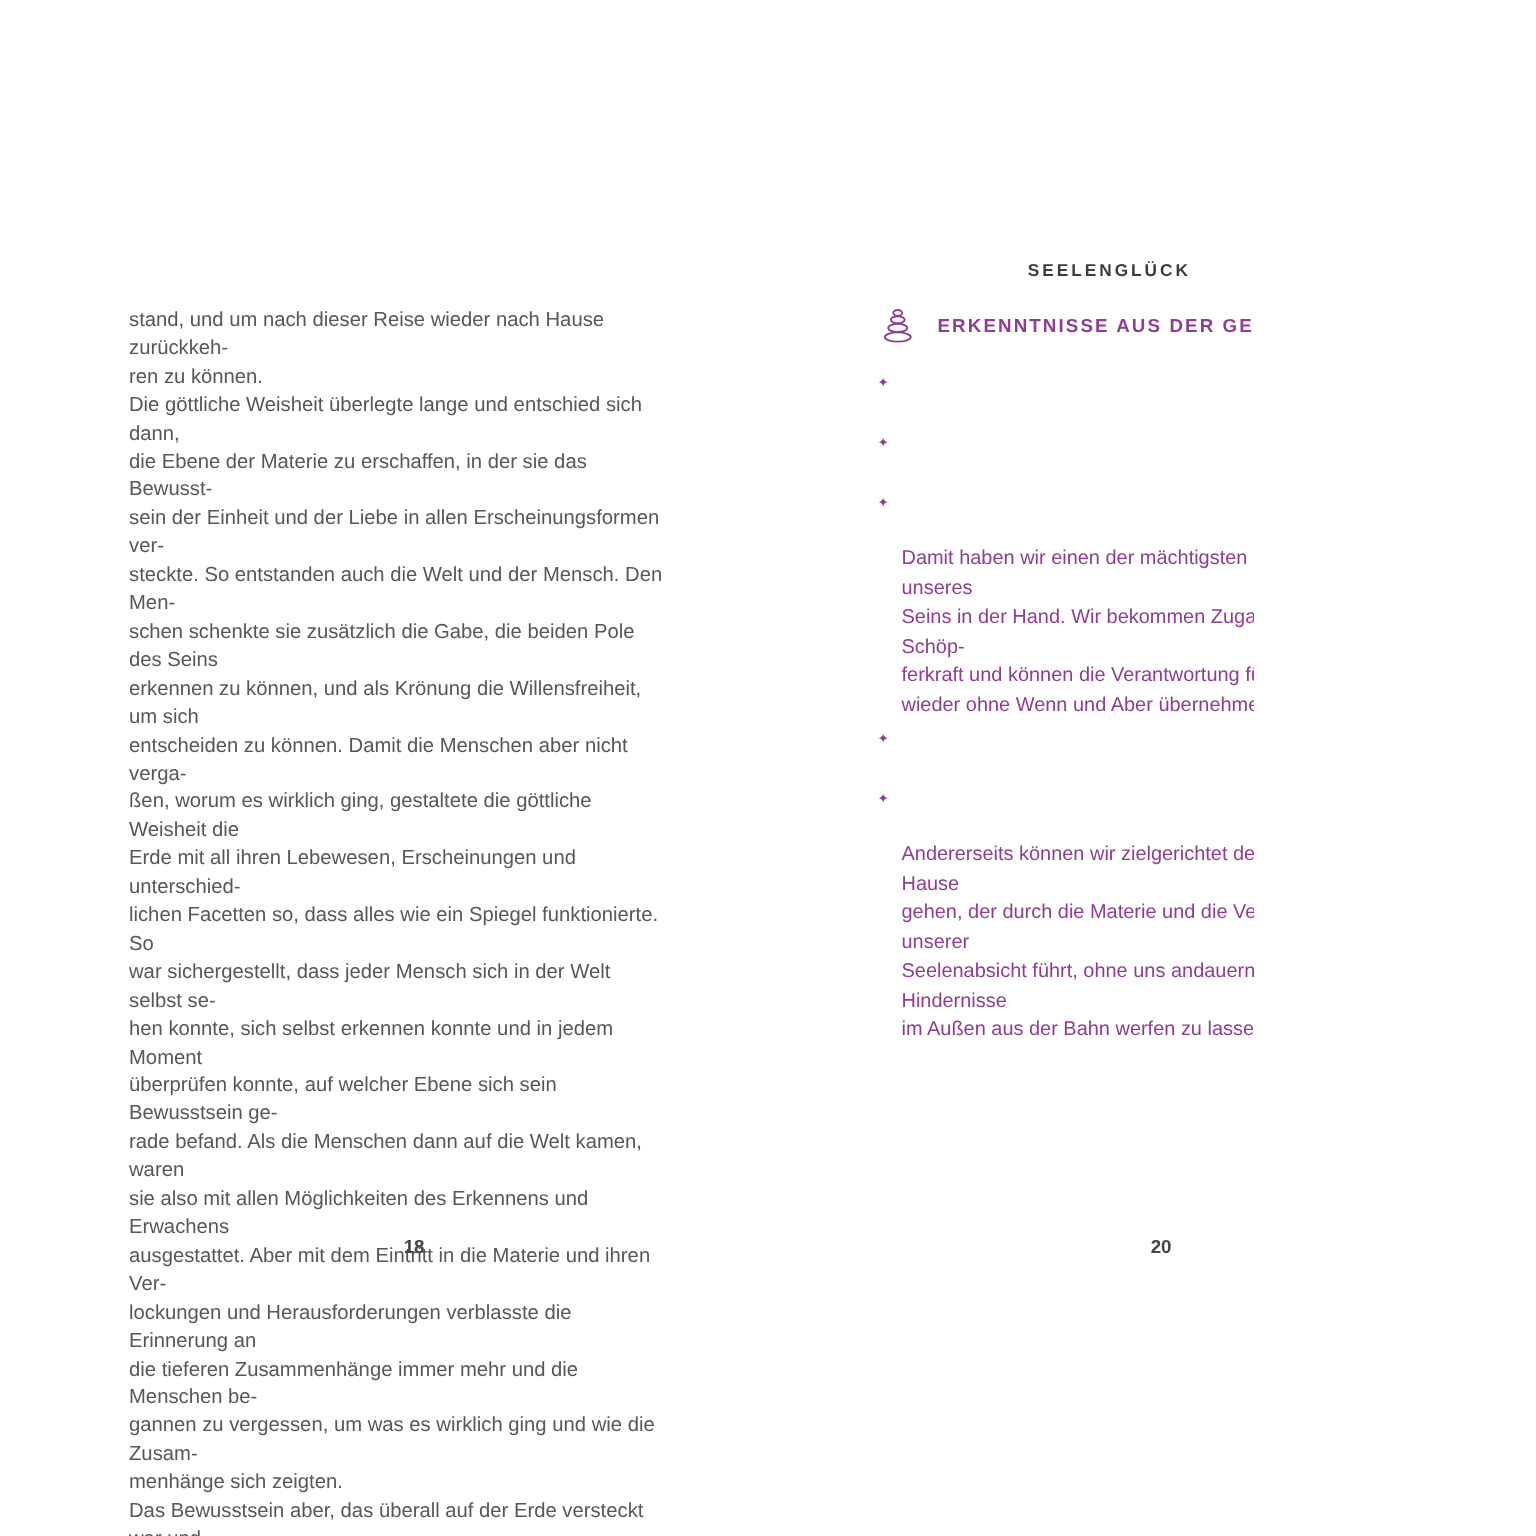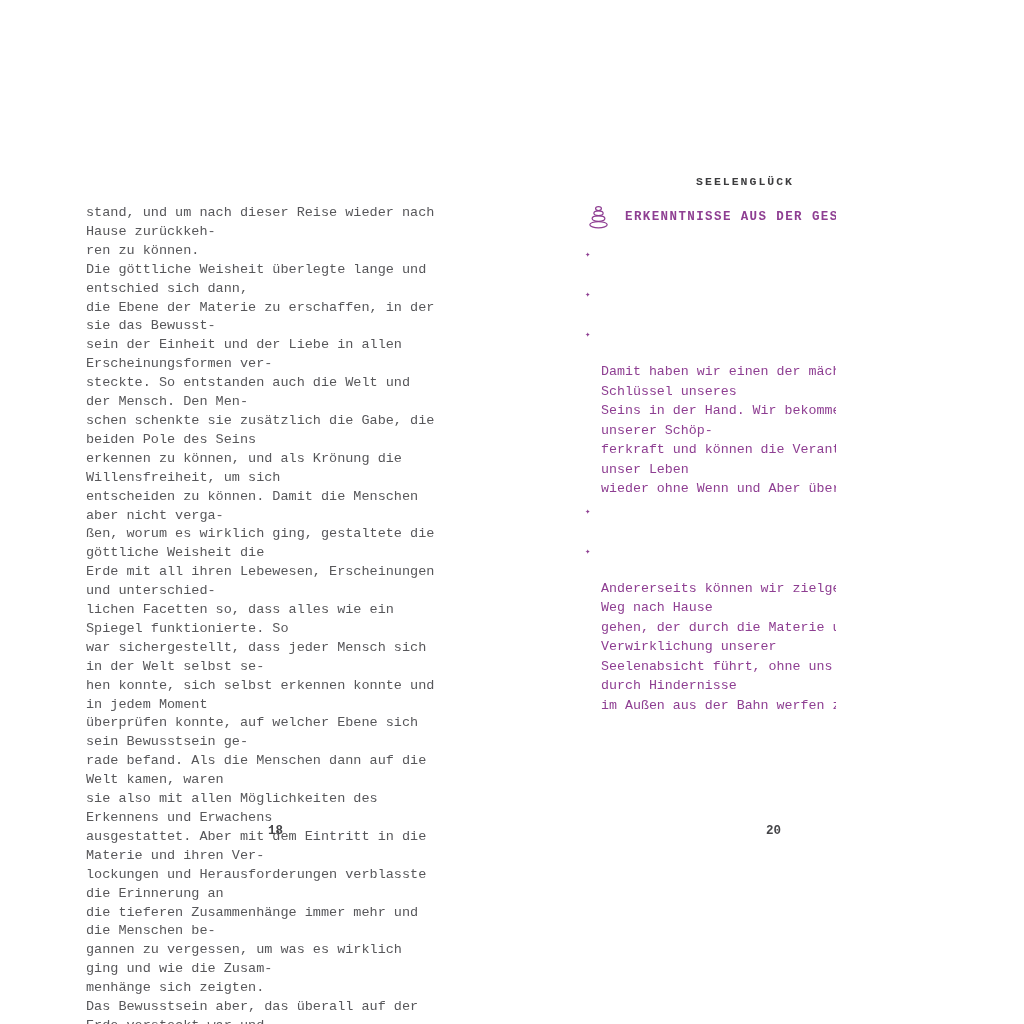--- a/index.html
+++ b/index.html
@@ -5,21 +5,20 @@
   * { margin: 0; padding: 0; box-sizing: border-box; }
   html, body { background: #ffffff; }
   body { font-family: "Liberation Sans", "DejaVu Sans", sans-serif; }
 
   .book-spread {
     position: relative;
     width: 836px;
     height: 1024px;
     background: #ffffff;
     overflow: hidden;
-    font-family: Liberation Mono, monospace;
   }
 
   .running-head {
     position: absolute;
     top: 175px;
     right: 42px;
     font-size: 11.5px;
     font-weight: 700;
     letter-spacing: 2px;
     color: #3c3c3e;

